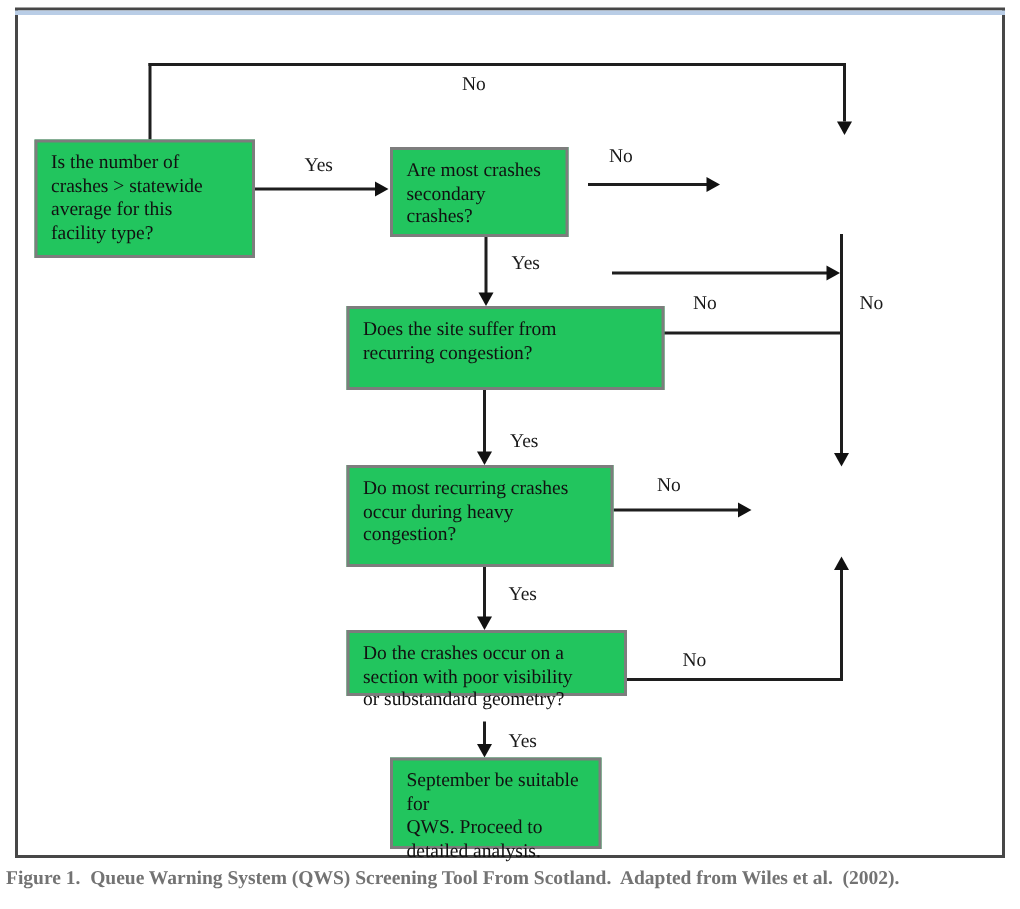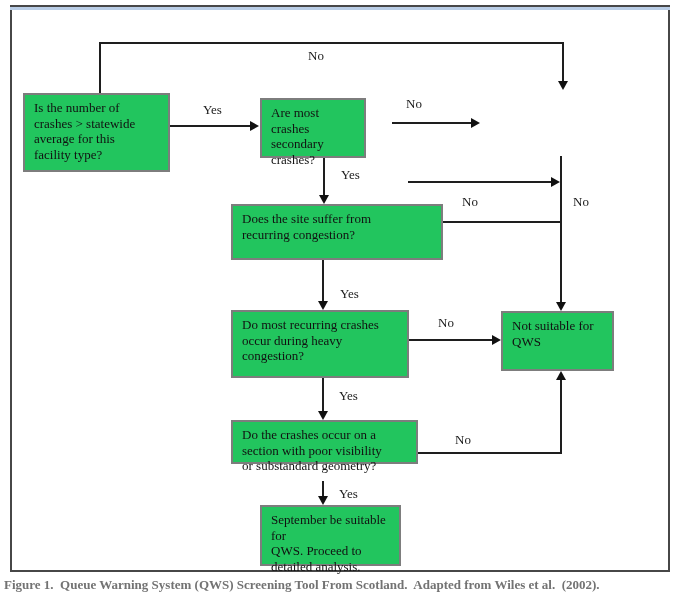--- a/index.html
+++ b/index.html
@@ -68,33 +68,31 @@
   <div class="ar ar-d" style="left:318px;top:496px;"></div>
   <div class="ar ar-d" style="left:556px;top:302px;"></div>
   <div class="ar ar-r" style="left:551px;top:177px;"></div>
   <div class="ar ar-r" style="left:492px;top:335px;"></div>
   <div class="ar ar-u" style="left:556px;top:371px;"></div>
 
   <div class="node" style="left:23px;top:93px;width:147px;height:79px;">Is the number of
 crashes &gt; statewide
 average for this
 facility type?</div>
-  <div class="node" style="left:260px;top:98px;width:106px;height:60px;">Are most crashes
+  <div class="node" style="left:260px;top:98px;width:119px;height:60px;">Are most crashes
 secondary
 crashes?</div>
   <div class="node" style="left:231px;top:204px;width:212px;height:56px;">Does the site suffer from
 recurring congestion?</div>
   <div class="node" style="left:231px;top:310px;width:178px;height:68px;">Do most recurring crashes
 occur during heavy
 congestion?</div>
   <div class="node" style="left:231px;top:420px;width:187px;height:44px;">Do the crashes occur on a
 section with poor visibility
 or substandard geometry?</div>
-  <div class="node" style="left:501px;top:311px;width:113px;height:60px;">Not suitable for
-QWS</div>
   <div class="node" style="left:260px;top:505px;width:141px;height:61px;">September be suitable for
 QWS. Proceed to
 detailed analysis.</div>
 
   <div class="elabel" style="left:308px;top:49px;">No</div>
   <div class="elabel" style="left:203px;top:103px;">Yes</div>
   <div class="elabel" style="left:406px;top:97px;">No</div>
   <div class="elabel" style="left:341px;top:168px;">Yes</div>
   <div class="elabel" style="left:462px;top:195px;">No</div>
   <div class="elabel" style="left:573px;top:195px;">No</div>

